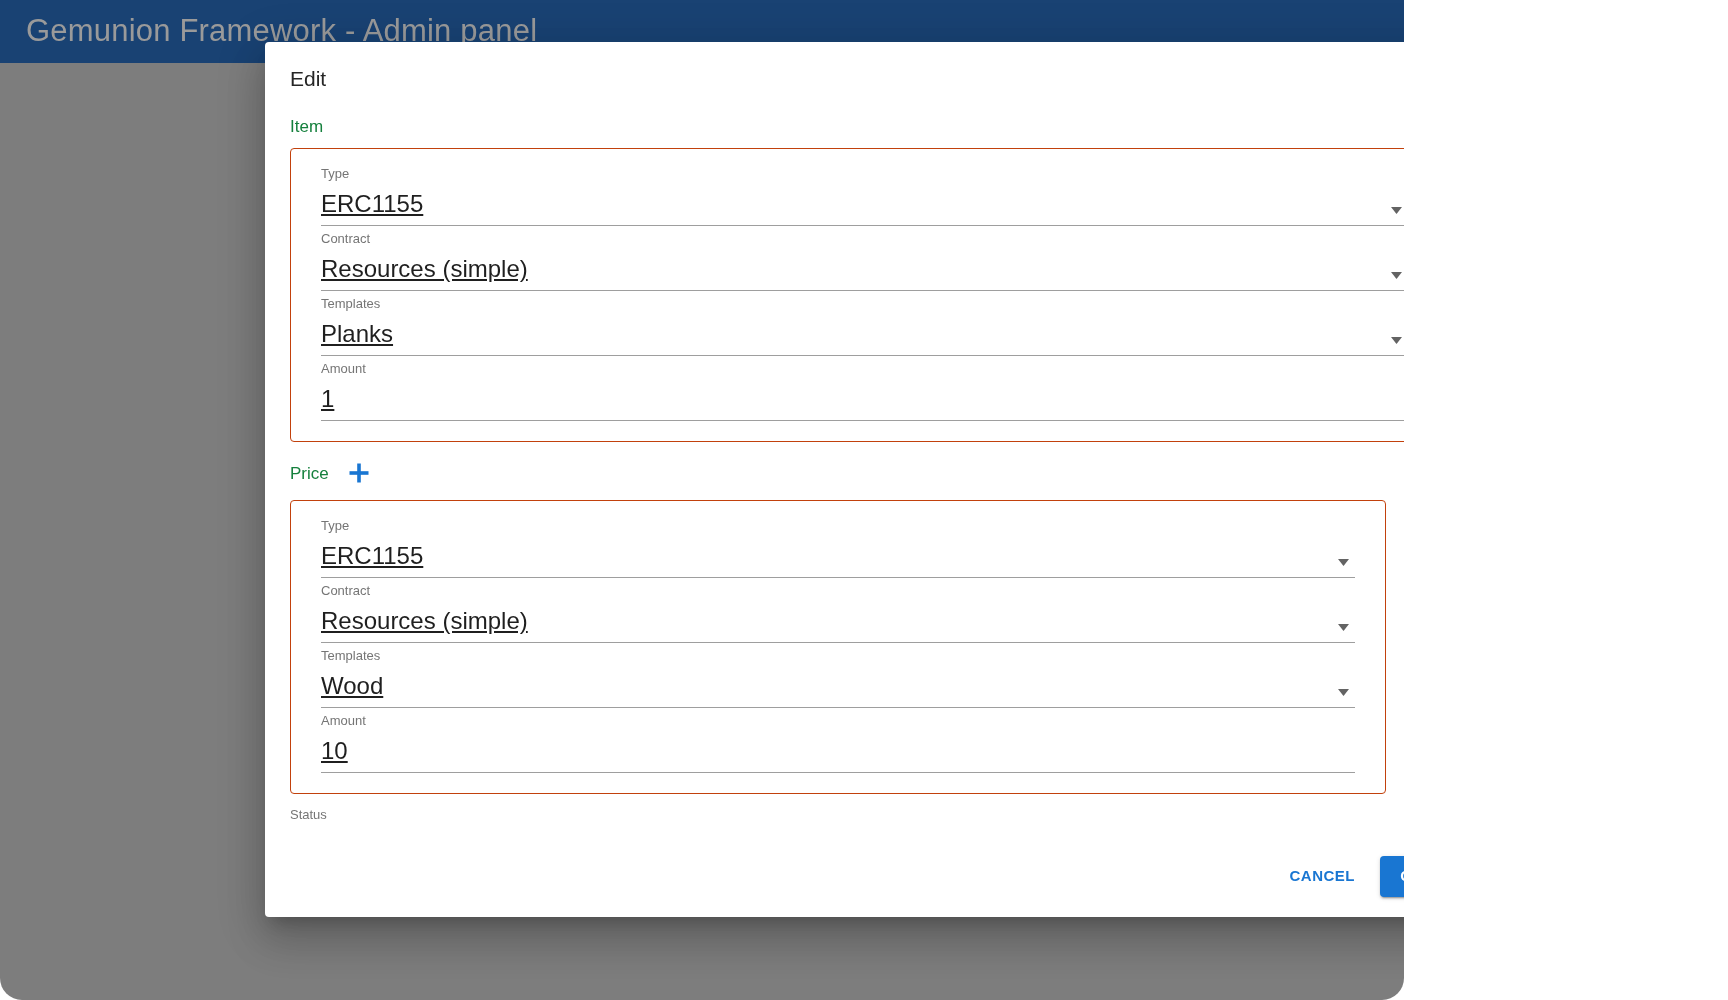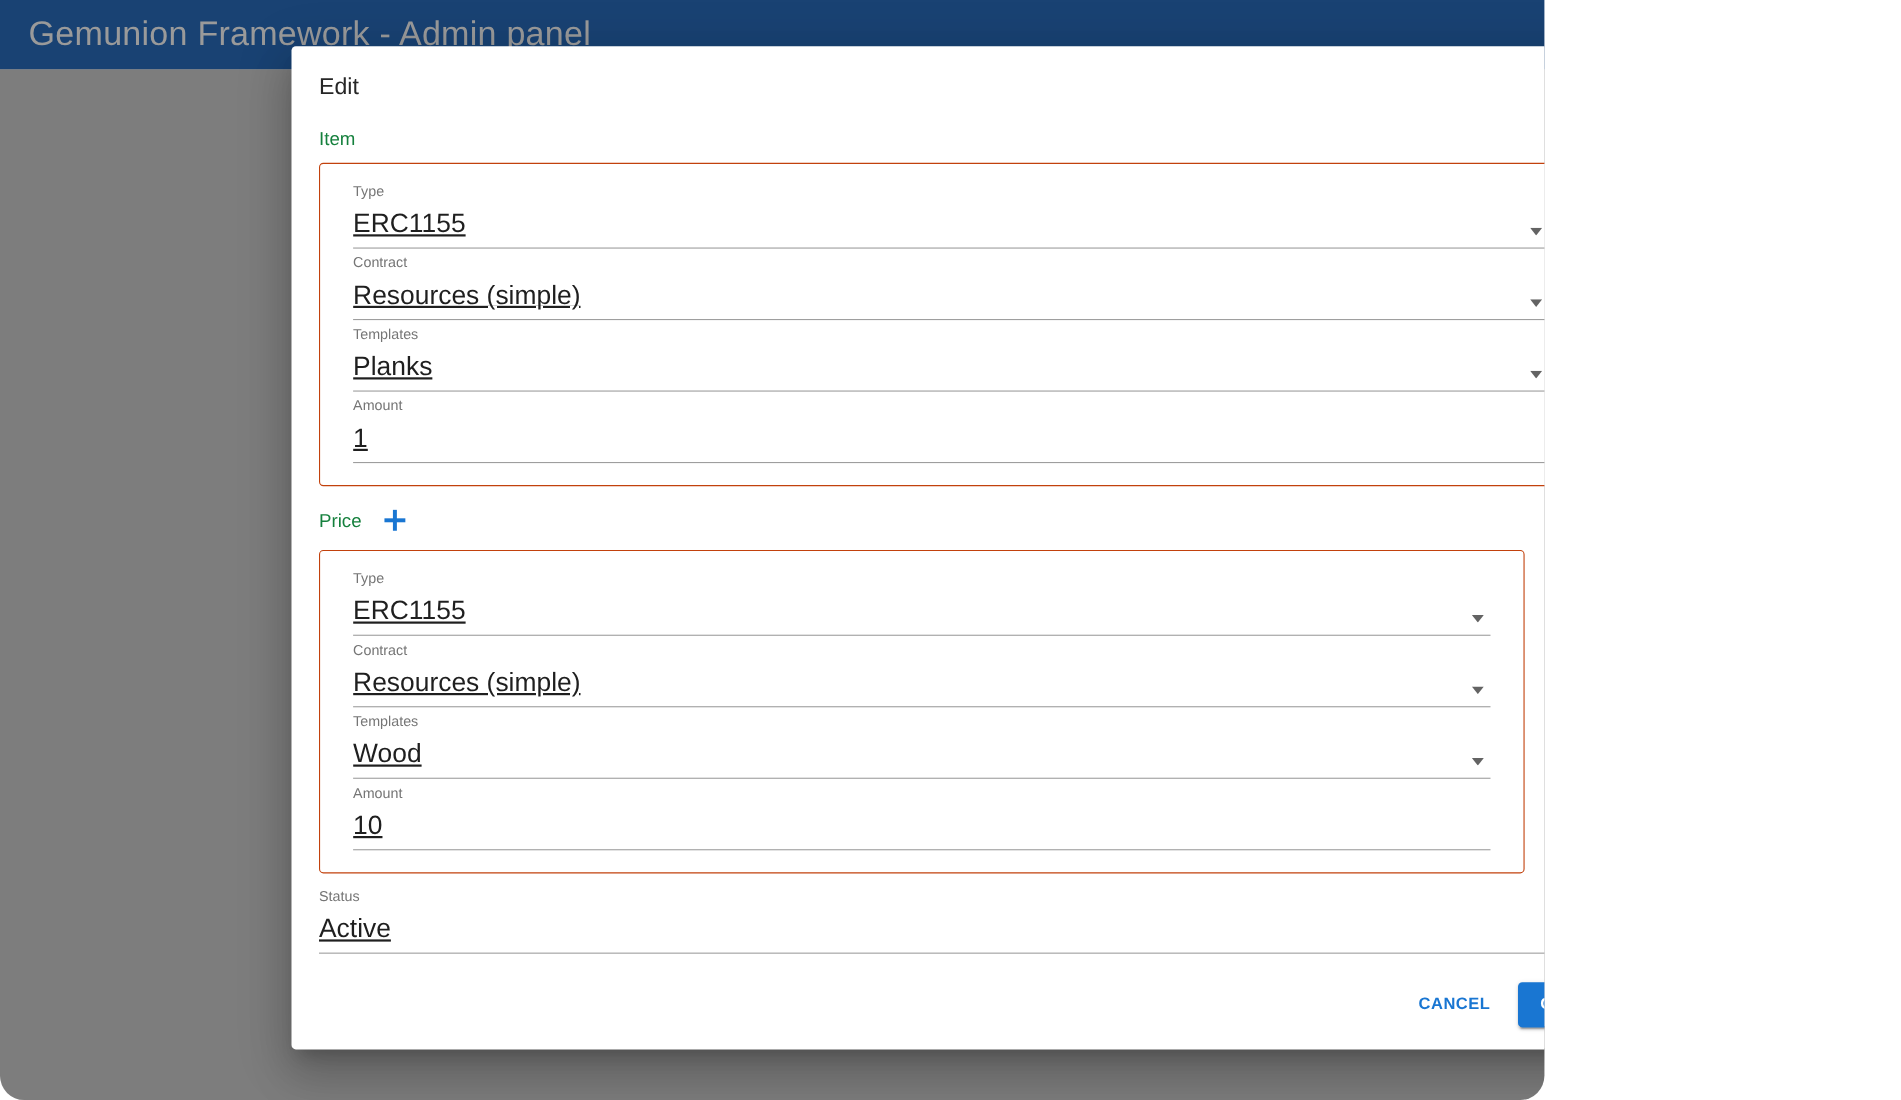--- a/index.html
+++ b/index.html
@@ -411,28 +411,20 @@
           <svg width="22" height="22" viewBox="0 0 24 24" fill="currentColor">
             <path d="M9 3 h6 v1.2 h4.2 v1.9 H4.8 V4.2 H9 Z"></path>
             <path d="M6.2 7.4 h11.6 l-0.9 12.1 a1.5 1.5 0 0 1 -1.5 1.4 H8.6 a1.5 1.5 0 0 1 -1.5 -1.4 Z"></path>
           </svg>
         </button>
       </div>
 
       <div class="status-field">
         <div class="form-field">
           <span class="field-label">Status</span>
-          <div class="field-value-row">
-            <span class="field-value">Active</span>
-            <span class="select-arrow">
-              <svg width="11" height="7" viewBox="0 0 11 7">
-                  <polygon points="0,0 11,0 5.5,7" fill="currentColor"></polygon>
-                </svg>
-            </span>
-          </div>
         </div>
       </div>
 
     </div>
 
     <div id="dialog-actions">
       <button class="btn btn-text">CANCEL</button>
       <button class="btn btn-contained">OK</button>
     </div>
 

